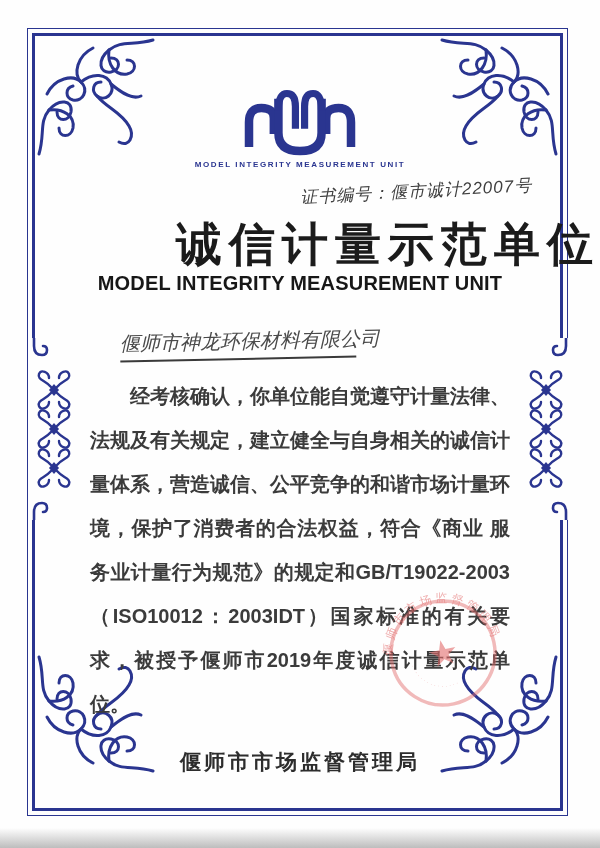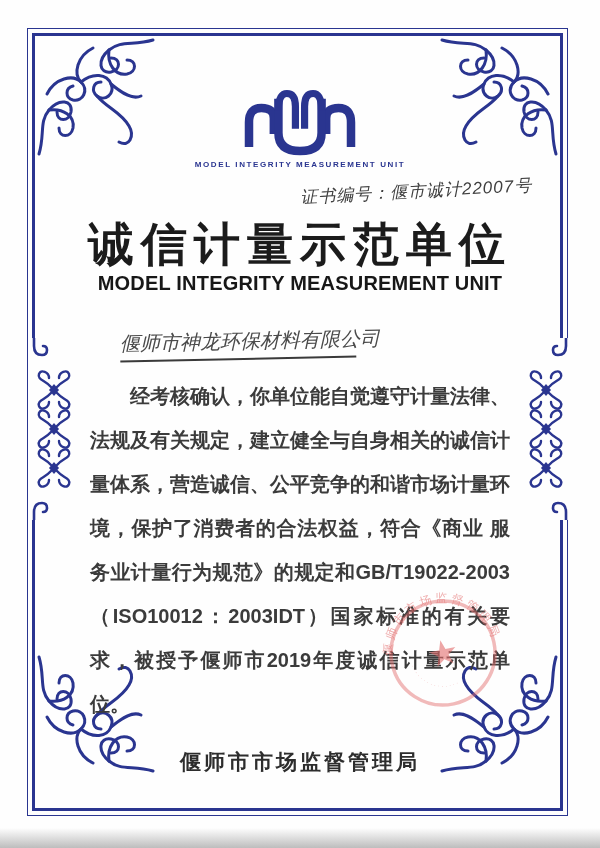--- a/index.html
+++ b/index.html
@@ -32,21 +32,21 @@
   .logo-caption{
     position:absolute;left:0;top:160px;width:600px;text-align:center;
     font-size:8px;font-weight:bold;letter-spacing:1.6px;color:#2a3590;
   }
   .cert-no{
     position:absolute;right:68px;top:180px;
     font-size:17px;color:#3f3f3f;transform:rotate(-3deg);
     font-style:italic;letter-spacing:1px;white-space:nowrap;
   }
   .title-zh{
-    position:absolute;left:0;top:214px;width:600px;text-align:center;
+    position:absolute;left:0;top:214px;width:600px;text-align:right;
     font-family:"Liberation Serif","DejaVu Serif",serif;
     font-size:46px;font-weight:bold;color:#1b1b1b;letter-spacing:7px;
   }
   .title-en{
     position:absolute;left:0;top:272px;width:600px;text-align:center;
     font-size:20px;font-weight:800;color:#171717;letter-spacing:0.2px;
   }
   
   .recipient{
     position:absolute;left:120px;top:328px;width:236px;

